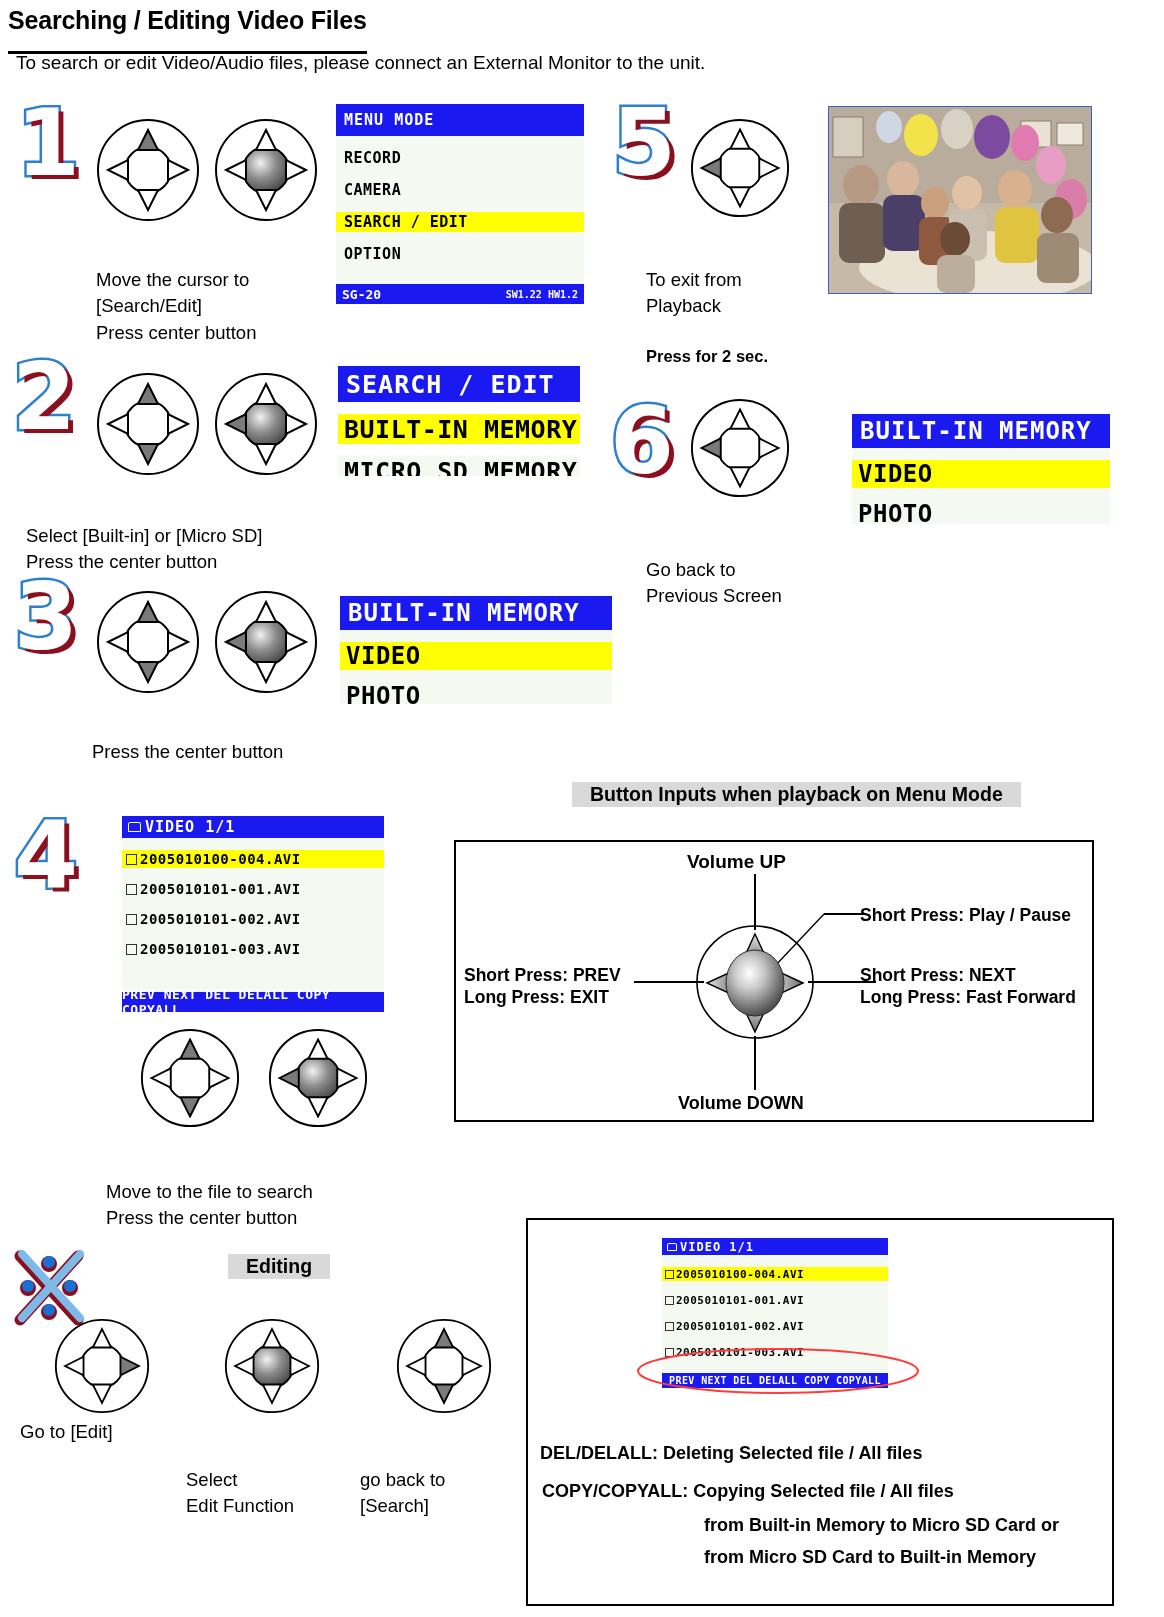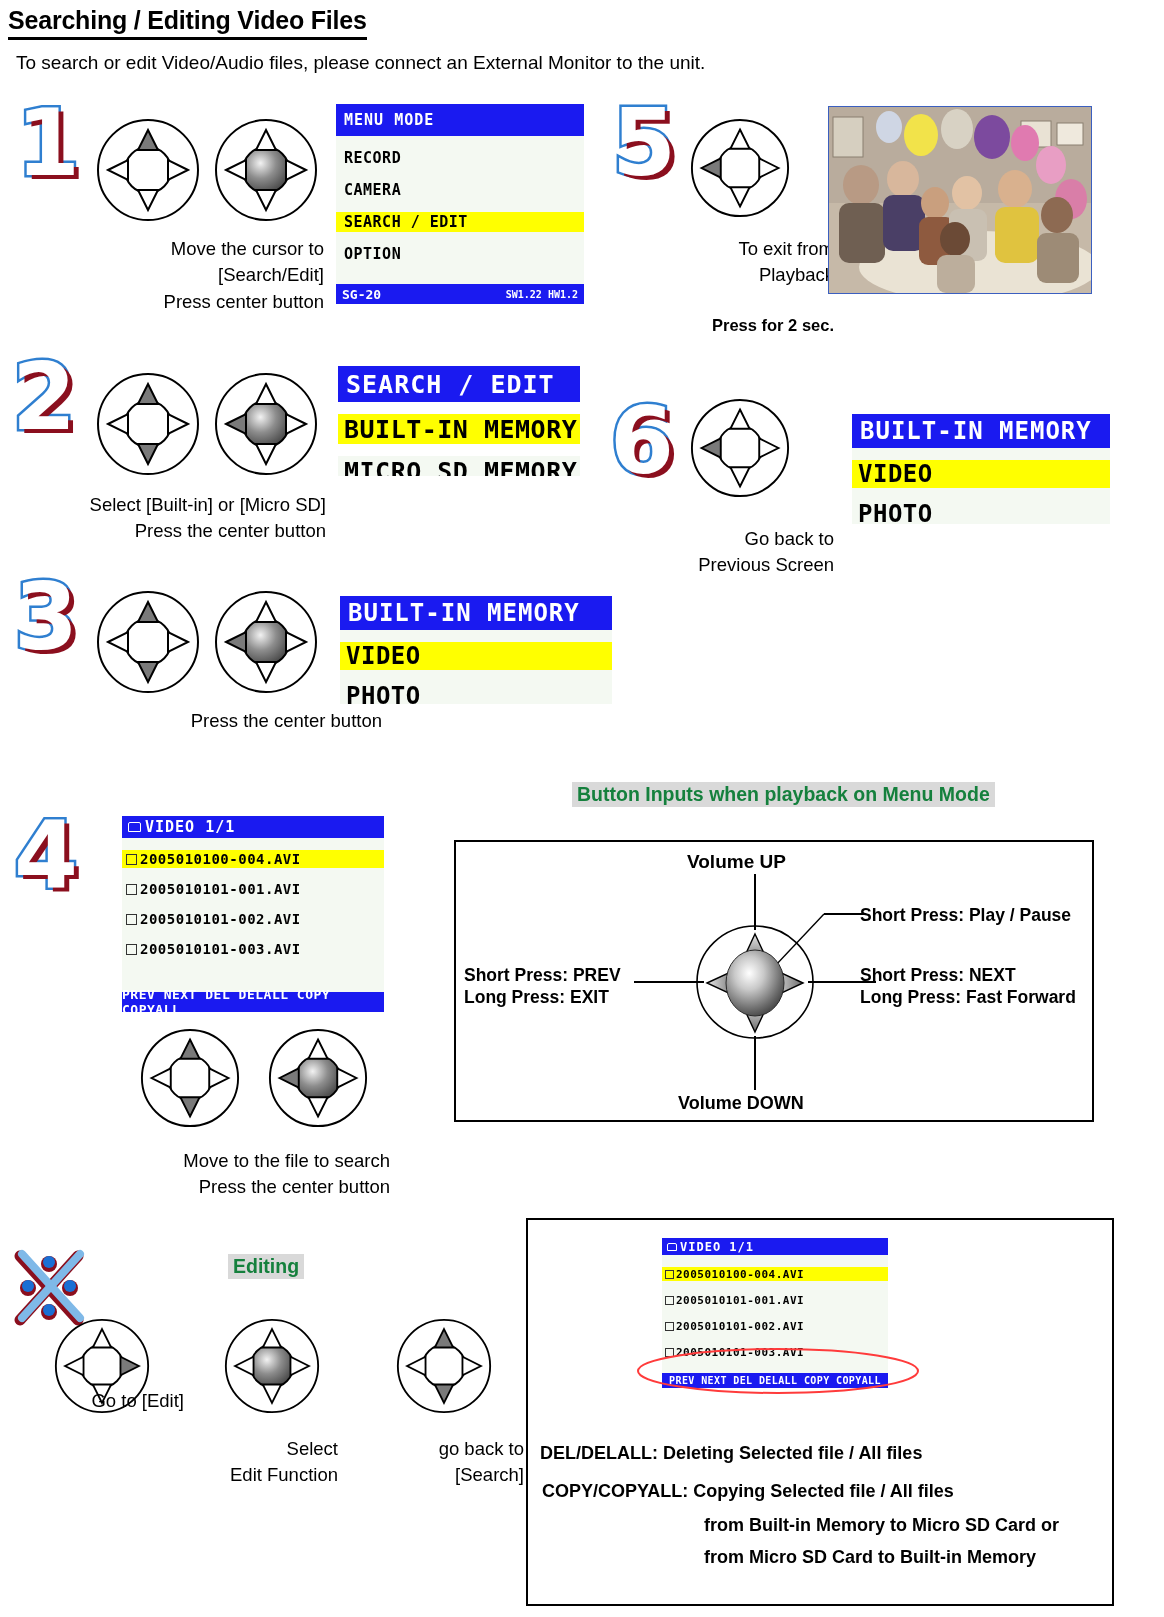--- a/index.html
+++ b/index.html
@@ -7,21 +7,21 @@
     margin: 0; padding: 0;
     background: #ffffff;
     font-family: "Liberation Sans", sans-serif;
   }
   body { width: 1164px; height: 1617px; position: relative; overflow: hidden; }
 
   
   .page-title {
     position: absolute; left: 8px; top: 6px;
     font-size: 25px; font-weight: bold; color: #000;
-    border-bottom: 3px solid #000; padding-bottom: 2px;
+    border-bottom: 3px solid #000; padding-bottom: 16px;
     letter-spacing: -0.2px;
   }
   .intro {
     position: absolute; left: 16px; top: 52px;
     font-size: 19px; color: #000;
   }
 
   
   .step-num {
     position: absolute;
@@ -58,28 +58,28 @@
   .lcd .row.sel { background: #ffff00; }
   .lcd .footbar {
     background: #1a1af0; color: #ffffff; font-weight: bold;
     display: flex; align-items: center; justify-content: space-between;
     position: absolute; left: 0; right: 0; bottom: 0;
   }
 
   
   .cap {
     position: absolute; font-size: 18.5px; color: #000;
-    text-align: right; line-height: 1.42; white-space: nowrap;
+    text-align: left; line-height: 1.42; white-space: nowrap; margin-top: 31px;
   }
   .cap.b { font-weight: bold; font-size: 16.5px; }
 
   
   .hl {
-    position: absolute; background: #d9d9d9; color: #15803d;
-    font-weight: bold; font-size: 19.5px; padding: 1px 5px;
+    position: absolute; background: #d9d9d9; color: #000000;
+    font-weight: bold; font-size: 19.5px; padding: 1px 18px;
     white-space: nowrap;
   }
 
   
   .photo {
     position: absolute; border: 1px solid #3b5fc0; overflow: hidden;
     background: linear-gradient(160deg,#cfc6b6 0%, #b9ada0 40%, #9e9486 100%);
   }
 
   

